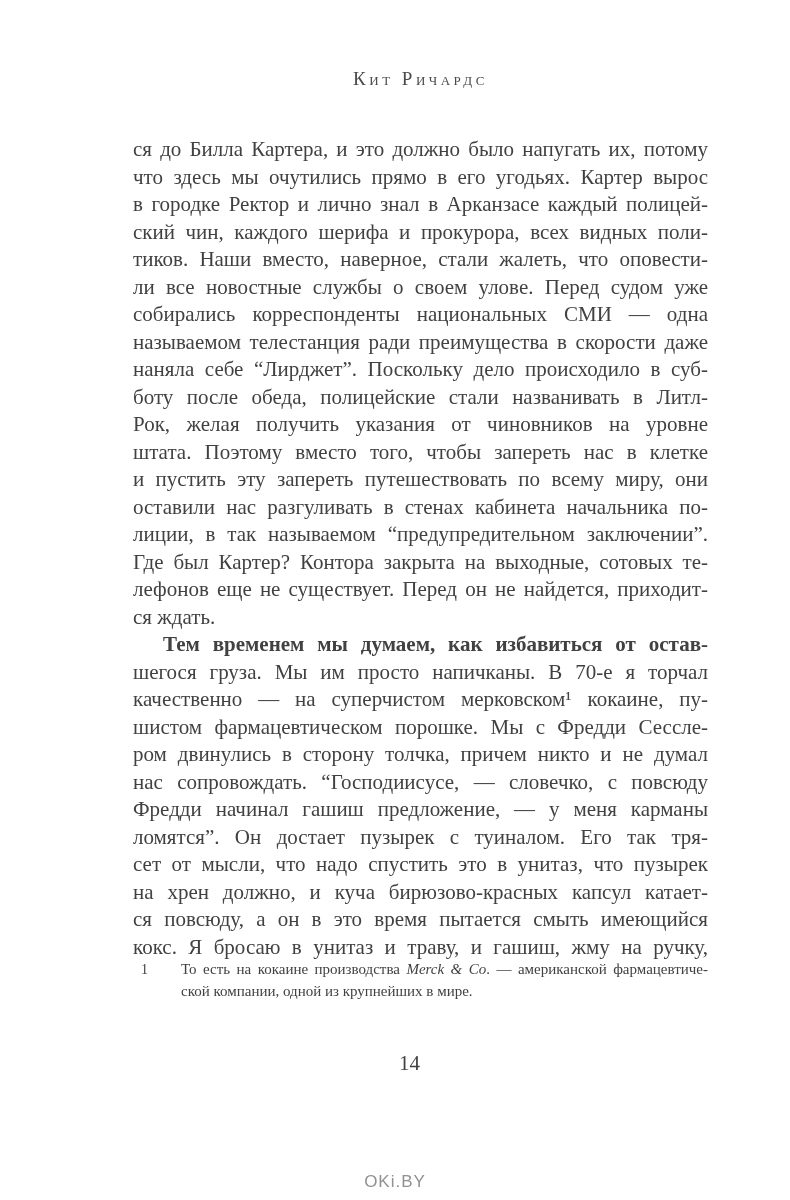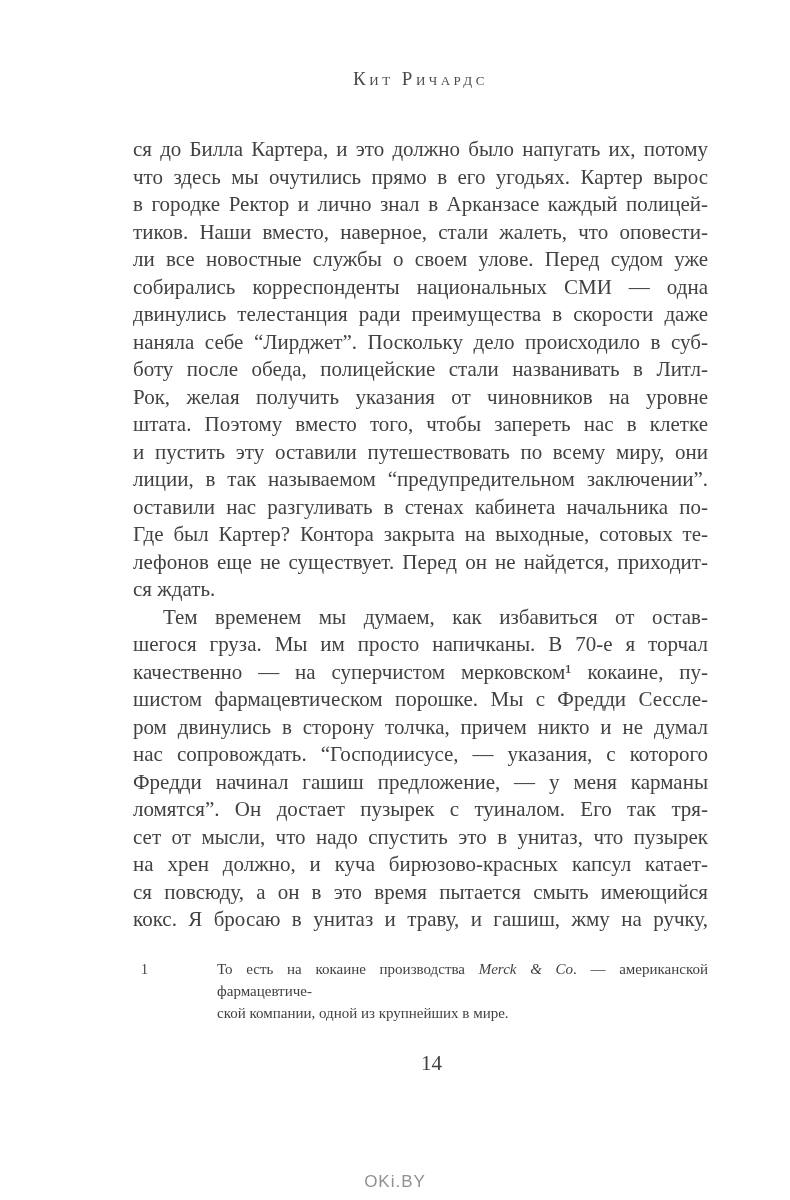--- a/index.html
+++ b/index.html
@@ -34,47 +34,46 @@
     width: 575px;
     font-size: 21px;
     line-height: 27.5px;
   }
   .para { margin: 0; }
   .line {
     text-align: justify;
     text-align-last: justify;
   }
   .line.last-left { text-align-last: left; }
-  .line.indent { text-indent: 30px; }
+  .line.indent { text-indent: 30px; font-weight: bold; }
   .footnote {
     position: absolute;
     top: 958px;
     left: 133px;
     width: 575px;
     font-size: 15px;
     line-height: 22px;
   }
   .fn-marker {
     position: absolute;
     left: 8px;
     top: 1px;
     font-size: 14px;
   }
   .fn-text { margin-left: 48px; }
   .fn-line {
     text-align: justify;
     text-align-last: justify;
-    margin-left: 36px;
   }
   .fn-line.last-left { text-align-last: left; }
   .italic { font-style: italic; }
   .page-number {
     position: absolute;
     top: 1051px;
-    left: 144px;
+    left: 122px;
     width: 575px;
     text-align: center;
     font-size: 21px;
   }
   .watermark {
     position: absolute;
     top: 1172px;
     left: 0;
     width: 790px;
     text-align: center;
@@ -88,42 +87,43 @@
 <body>
 
 <div class="page">
   <div class="running-header">Кит Ричардс</div>
 
   <div class="body-text" id="body-text">
       <div class="para">
         <div class="line">ся до Билла Картера, и это должно было напугать их, потому</div>
         <div class="line">что здесь мы очутились прямо в его угодьях. Картер вырос</div>
         <div class="line">в городке Ректор и лично знал в Арканзасе каждый полицей-</div>
+        <div class="line">ский чин, каждого шерифа и прокурора, всех видных поли-</div>
         <div class="line">тиков. Наши вместо, наверное, стали жалеть, что оповести-</div>
         <div class="line">ли все новостные службы о своем улове. Перед судом уже</div>
         <div class="line">собирались корреспонденты национальных СМИ — одна</div>
-        <div class="line">двинулись телестанция ради преимущества в скорости даже</div>
+        <div class="line">называемом телестанция ради преимущества в скорости даже</div>
         <div class="line">наняла себе “Лирджет”. Поскольку дело происходило в суб-</div>
         <div class="line">боту после обеда, полицейские стали названивать в Литл-</div>
         <div class="line">Рок, желая получить указания от чиновников на уровне</div>
         <div class="line">штата. Поэтому вместо того, чтобы запереть нас в клетке</div>
-        <div class="line">и пустить эту оставили путешествовать по всему миру, они</div>
+        <div class="line">и пустить эту запереть путешествовать по всему миру, они</div>
+        <div class="line">оставили нас разгуливать в стенах кабинета начальника по-</div>
         <div class="line">лиции, в так называемом “предупредительном заключении”.</div>
-        <div class="line">оставили нас разгуливать в стенах кабинета начальника по-</div>
         <div class="line">Где был Картер? Контора закрыта на выходные, сотовых те-</div>
         <div class="line">лефонов еще не существует. Перед он не найдется, приходит-</div>
         <div class="line last-left">ся ждать.</div>
       </div>
       <div class="para">
         <div class="line indent">Тем временем мы думаем, как избавиться от остав-</div>
         <div class="line">шегося груза. Мы им просто напичканы. В 70-е я торчал</div>
         <div class="line">качественно — на суперчистом мерковском¹ кокаине, пу-</div>
         <div class="line">шистом фармацевтическом порошке. Мы с Фредди Сессле-</div>
         <div class="line">ром двинулись в сторону толчка, причем никто и не думал</div>
-        <div class="line">нас сопровождать. “Господиисусе, — указания, с которого</div>
+        <div class="line">нас сопровождать. “Господиисусе, — словечко, с повсюду</div>
         <div class="line">Фредди начинал гашиш предложение, — у меня карманы</div>
         <div class="line">ломятся”. Он достает пузырек с туиналом. Его так тря-</div>
         <div class="line">сет от мысли, что надо спустить это в унитаз, что пузырек</div>
         <div class="line">на хрен должно, и куча бирюзово-красных капсул катает-</div>
         <div class="line">ся повсюду, а он в это время пытается смыть имеющийся</div>
         <div class="line">кокс. Я бросаю в унитаз и траву, и гашиш, жму на ручку,</div>
       </div>
     </div>
 
   <div class="footnote">

